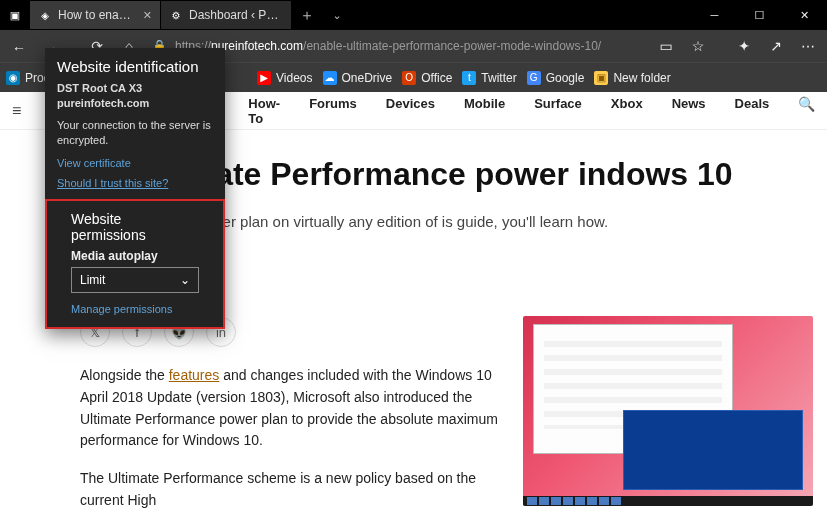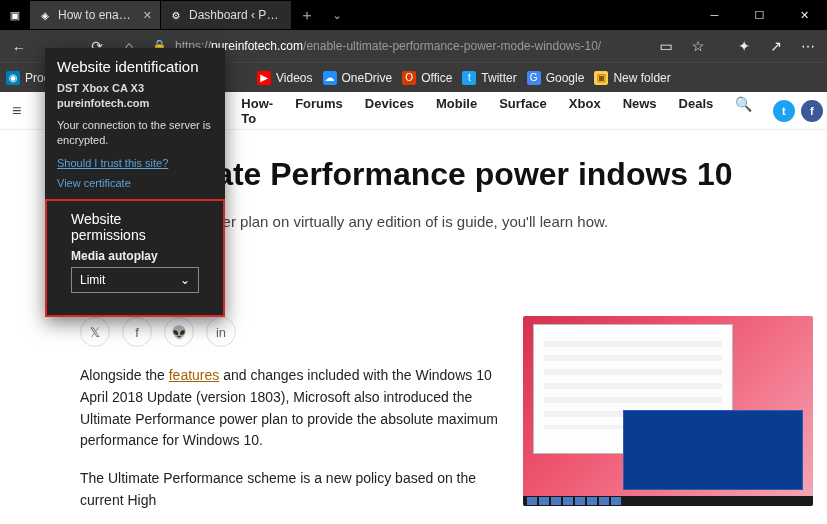--- a/index.html
+++ b/index.html
@@ -38,21 +38,21 @@
 .fi-office { background: #d83b01; color: #fff; }
 .fi-twitter { background: #1da1f2; color: #fff; }
 .fi-google { background: #4285f4; color: #fff; }
 .fi-folder { background: #ffcc4d; color: #8a5a00; }
 
 
 .page { background: #fff; position: relative; height: calc(524px - 92px); overflow: hidden; }
 .page-header { height: 38px; border-bottom: 1px solid #eee; display: flex; align-items: center; padding: 0 12px; gap: 20px; }
 .hamburger { font-size: 16px; color: #444; }
 .navlist { display: flex; gap: 22px; font-size: 13px; font-weight: 600; color: #222; margin-left: 200px; }
-.navlist span { cursor: pointer; }
+.navlist span { cursor: pointer; margin-left: 7px; }
 .socials { margin-left: auto; display: flex; gap: 6px; }
 .social { width: 22px; height: 22px; border-radius: 50%; display: flex; align-items: center; justify-content: center; font-size: 11px; color: #fff; font-weight: bold; }
 .s-tw { background: #1da1f2; } .s-fb { background: #3b5998; }
 
 .article { padding: 26px 80px 0 80px; position: relative; }
 .h1 { font-size: 32px; font-weight: 700; color: #111; line-height: 1.15; margin-bottom: 18px; }
 .subtitle { font-size: 15px; color: #444; line-height: 1.5; margin-bottom: 20px; }
 .shares { display: flex; gap: 12px; margin-bottom: 18px; }
 .share { width: 30px; height: 30px; border: 1px solid #ddd; border-radius: 50%; display: flex; align-items: center; justify-content: center; font-size: 13px; color: #666; }
 .body-text { font-size: 14px; color: #222; line-height: 1.55; max-width: 430px; }
@@ -208,27 +208,28 @@
           <span></span>
           <span></span>
         </div>
     </div>
   </div>
 </div>
 
 <div class="flyout">
   <div class="fly-section">
     <div class="fly-title">Website identification</div>
-    <div class="fly-sub"><span class="fly-bold">DST Xbox CA X3</span></div>
+    <div class="fly-sub"><span class="fly-bold">DST Root CA X3</span></div>
     <div class="fly-sub fly-bold">pureinfotech.com</div>
     <div class="fly-sub" style="margin-top:6px">Your connection to the server is encrypted.</div>
+    <a class="fly-link">View certificate</a>
     <a class="fly-link" style="text-decoration:underline">Should I trust this site?</a>
-    <a class="fly-link">View certificate</a>
   </div>
   <div class="fly-perm">
     <div class="perm-title">Website permissions</div>
     <div class="perm-label">Media autoplay</div>
     <div class="perm-select">
       <span>Limit</span>
       <span>⌄</span>
     </div>
+    <a class="fly-link">Manage permissions</a>
   </div>
 </div>
 
 </body></html>

